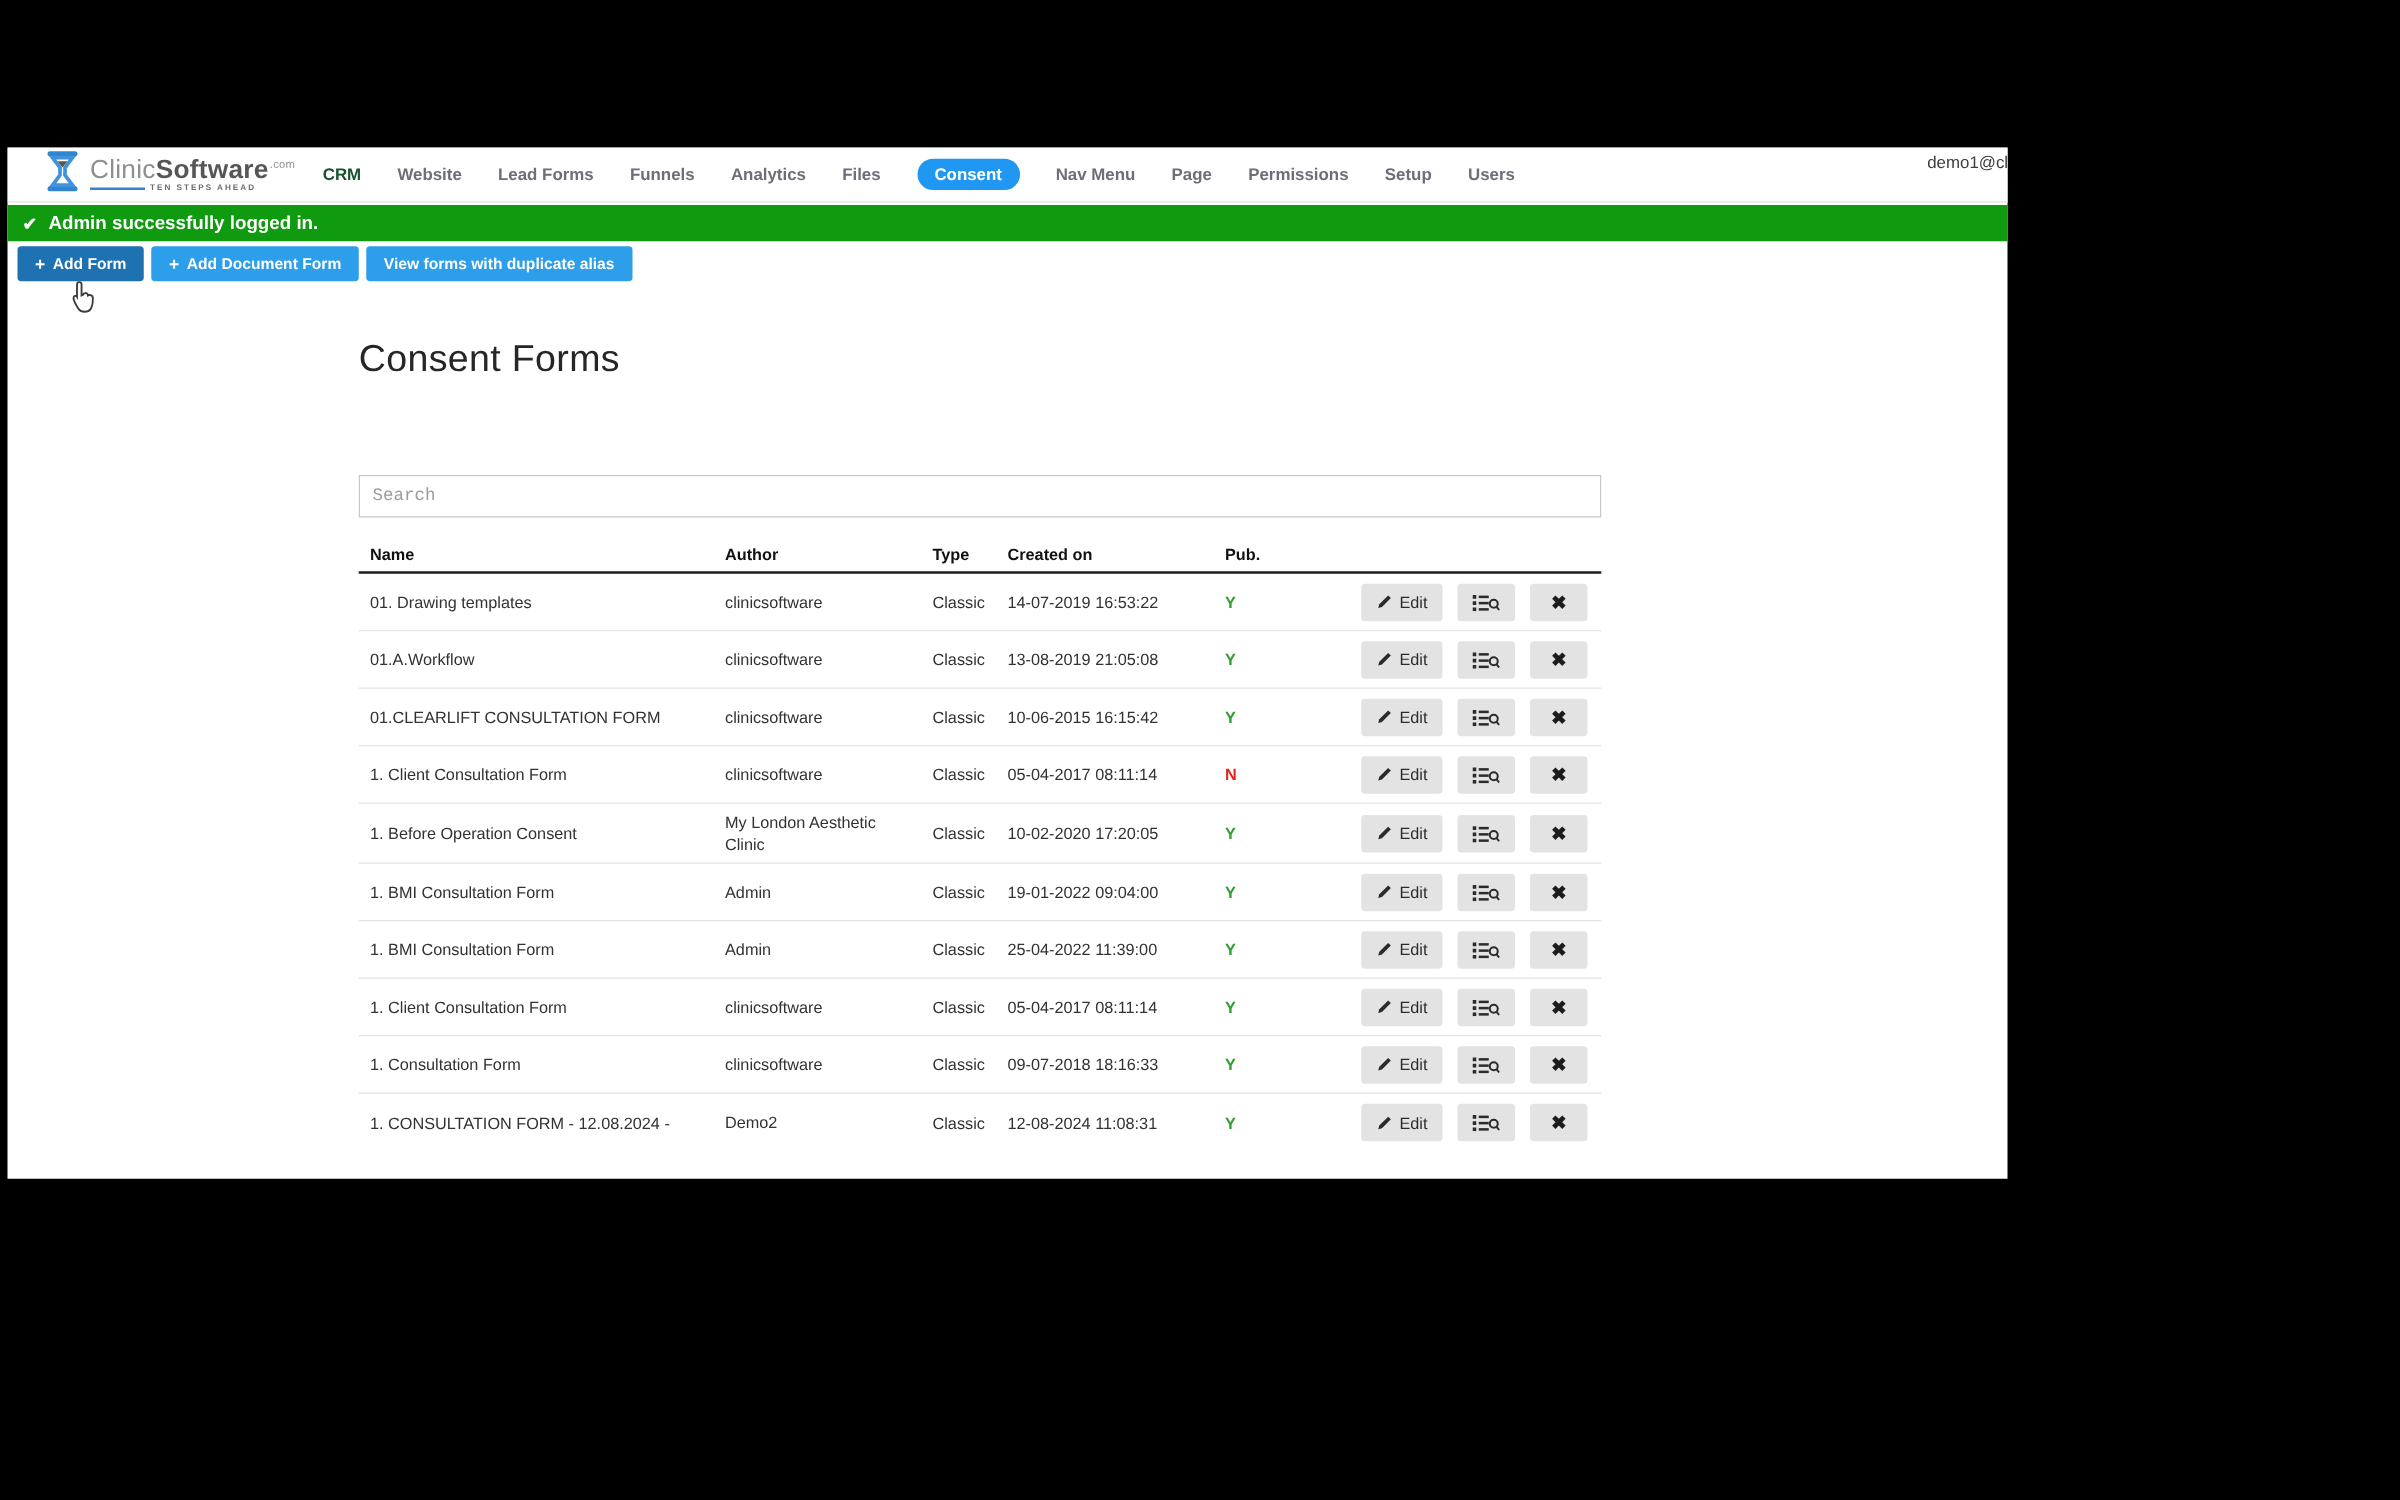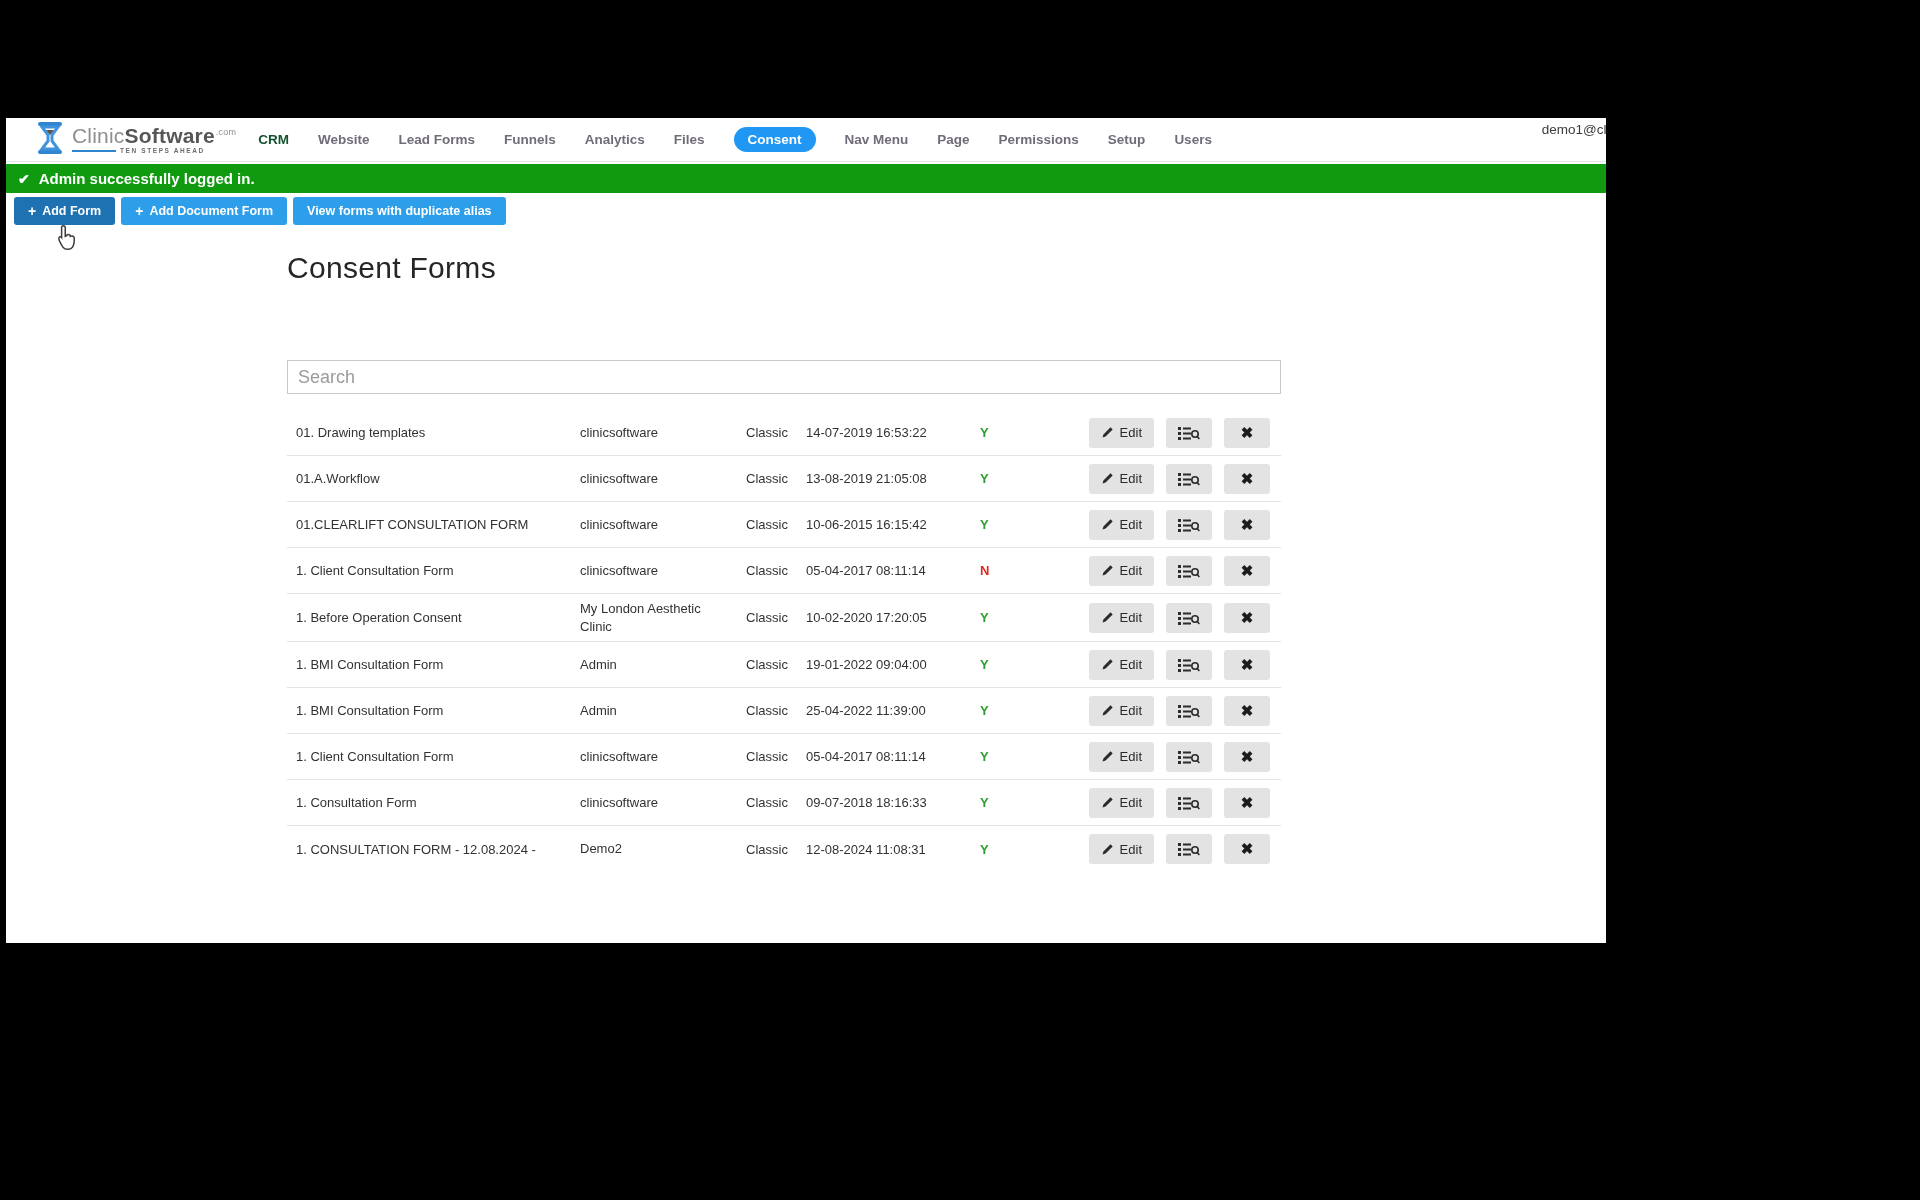--- a/index.html
+++ b/index.html
@@ -34,22 +34,22 @@
 
   
   .toolbar { margin-top:4px; padding-left:8px; display:flex; gap:6px; position:relative; }
   .tbtn { border:none; color:#fff; font-family:"Liberation Sans",sans-serif; font-size:12.5px; font-weight:600; padding:7px 14px; border-radius:3px; background:#2d9ee9; cursor:pointer; display:flex; align-items:center; gap:6px; }
   .tbtn.dark { background:#1e72b2; }
   .tbtn .plus { font-size:14px; font-weight:700; line-height:10px; }
   .cursor-hand { position:absolute; left:47px; top:26px; }
 
   
   main { margin-left:281px; width:994px; }
-  h1 { margin-top:24px; font-size:30px; line-height:38px; font-weight:300; color:#262626; letter-spacing:.3px; }
-  .search-input { margin-top:73px; width:994px; height:34px; border:1px solid #c9c9c9; padding:0 10px; font-size:18px; color:#333; font-family:Liberation Sans, sans-serif; }
+  h1 { margin-top:44px; font-size:30px; line-height:38px; font-weight:300; color:#262626; letter-spacing:.3px; }
+  .search-input { margin-top:73px; width:994px; height:34px; border:1px solid #c9c9c9; padding:0 10px; font-size:14px; color:#333; font-family:Liberation Mono, monospace; }
   .search-input::placeholder { color:#9b9b9b; }
 
   .table { margin-top:16px; width:994px; font-size:13px; color:#323232; }
   .thead, .trow { display:grid; grid-template-columns:293px 166px 60px 174px 107px 1fr; align-items:center; }
   .thead { height:29px; border-bottom:2px solid #1c1c1c; font-weight:700; color:#111; }
   .thead .c-name { padding-left:9px; }
   .trow { min-height:46px; padding:6px 0; border-bottom:1px solid #e4e4e4; }
   .trow:last-child { border-bottom:none; }
   .c-name { padding-left:9px; }
   .c-author { line-height:1.35; padding-right:12px; }
@@ -146,20 +146,28 @@
         </svg>
       </span>
     </div>
 
     <main>
       <h1>Consent Forms</h1>
 
       <input class="search-input" type="text" placeholder="Search" style="">
 
       <div class="table">
+        <div class="thead">
+          <div class="c-name">Name</div>
+          <div class="c-author">Author</div>
+          <div class="c-type">Type</div>
+          <div class="c-created">Created on</div>
+          <div class="pub" style="color:#111">Pub.</div>
+          <div></div>
+        </div>
 
         <div class="trow">
           <div class="c-name">01. Drawing templates</div>
           <div class="c-author">clinicsoftware</div>
           <div class="c-type">Classic</div>
           <div class="c-created">14-07-2019 16:53:22</div>
           <div class="pub">Y</div>
           <div class="c-actions">
             <button class="abtn">
                 <svg width="13" height="13" viewBox="0 0 16 16">

